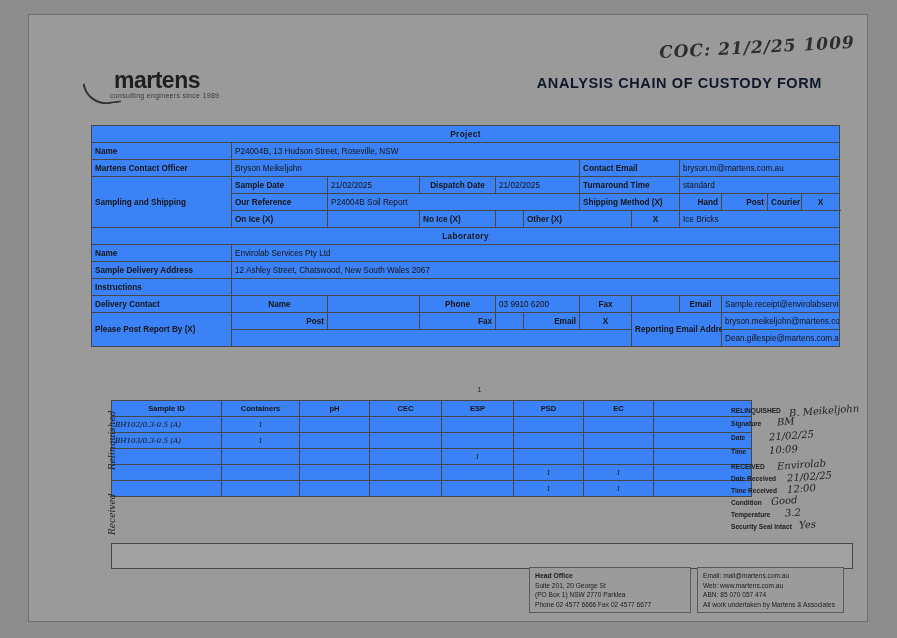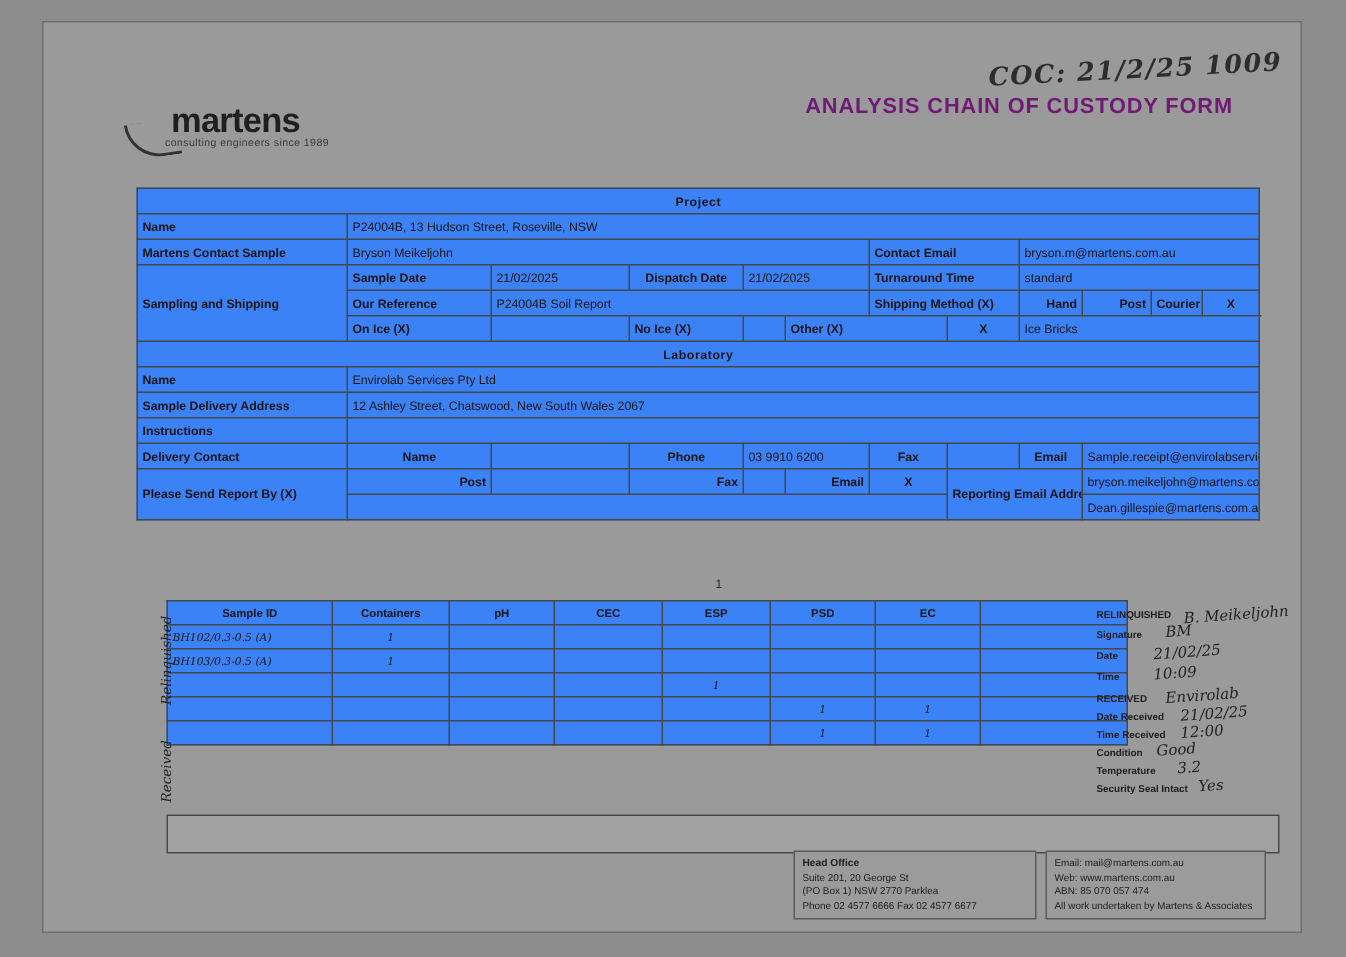--- a/index.html
+++ b/index.html
@@ -70,25 +70,25 @@
   #logo-tag {
     position: absolute;
     left: 26px; top: 25px;
     font-size: 7px;
     letter-spacing: 0.3px;
     color: #3a3a3a;
   }
   #form-title {
     position: absolute;
     right: 45px;
-    top: 48px;
+    top: 60px;
     font-size: 14.5px;
     font-weight: bold;
     letter-spacing: 0.6px;
-    color: #701a75;
+    color: #0f172a;
     white-space: nowrap;
   }
   
   table.grid {
     position: absolute;
     border-collapse: collapse;
     table-layout: fixed;
     background: #3b82f6;
   }
   table.grid td {
@@ -231,21 +231,21 @@
       </colgroup>
       <tbody>
           <tr>
         <td class="hdr" colspan="12">Project</td>
       </tr>
       <tr>
         <td class="lbl">Name</td>
         <td colspan="11">P24004B, 13 Hudson Street, Roseville, NSW</td>
       </tr>
       <tr>
-        <td class="lbl">Martens Contact Sample</td>
+        <td class="lbl">Martens Contact Officer</td>
         <td colspan="5">Bryson Meikeljohn</td>
         <td colspan="2" class="lbl">Contact Email</td>
         <td colspan="4">bryson.m@martens.com.au</td>
       </tr>
       <tr>
         <td class="lbl" rowspan="3">Sampling and Shipping</td>
         <td class="lbl">Sample Date</td>
         <td>21/02/2025</td>
         <td class="lbl ctr">Dispatch Date</td>
         <td colspan="2">21/02/2025</td>
@@ -290,21 +290,21 @@
         <td class="lbl ctr">Name</td>
         <td></td>
         <td class="lbl ctr">Phone</td>
         <td colspan="2">03 9910 6200</td>
         <td class="lbl ctr">Fax</td>
         <td></td>
         <td class="lbl ctr">Email</td>
         <td class="sm" colspan="3">Sample.receipt@envirolabservices.com.au</td>
       </tr>
       <tr>
-        <td class="lbl" rowspan="2">Please Send Report By (X)</td>
+        <td class="lbl" rowspan="2">Please Post Report By (X)</td>
         <td class="ctr bold">Post</td>
         <td></td>
         <td class="ctr bold">Fax</td>
         <td></td>
         <td class="ctr bold">Email</td>
         <td class="xmark">X</td>
         <td class="lbl ctr sm" colspan="2" rowspan="2">Reporting Email Address</td>
         <td class="sm" colspan="3">bryson.meikeljohn@martens.com.au</td>
       </tr>
       <tr>

